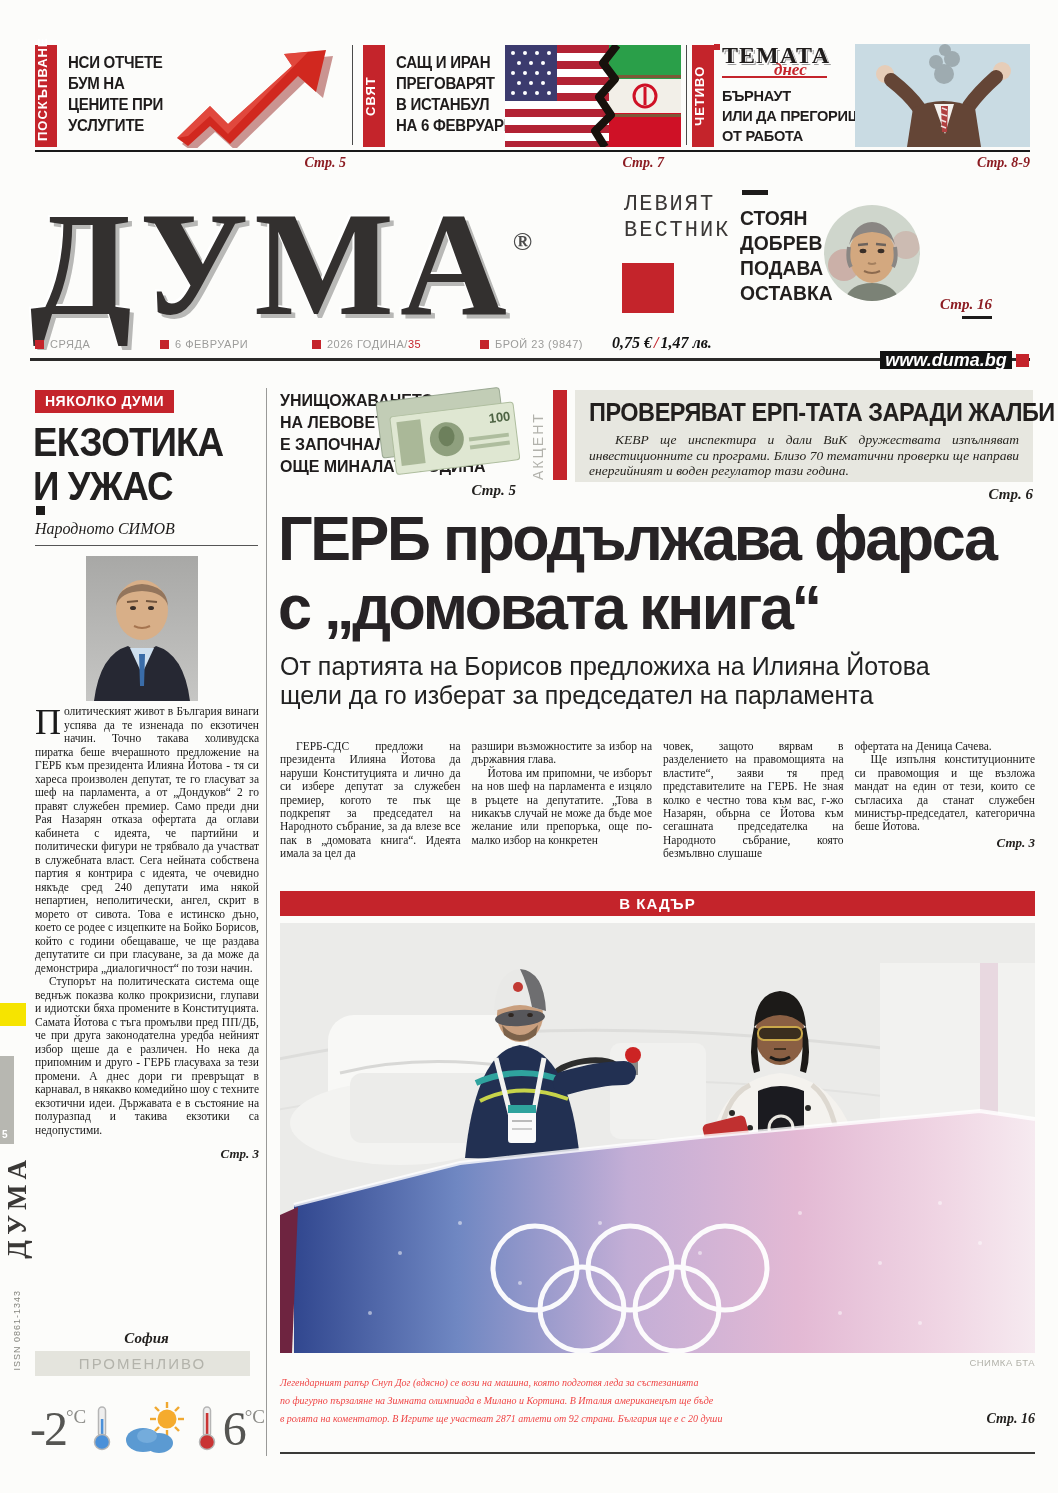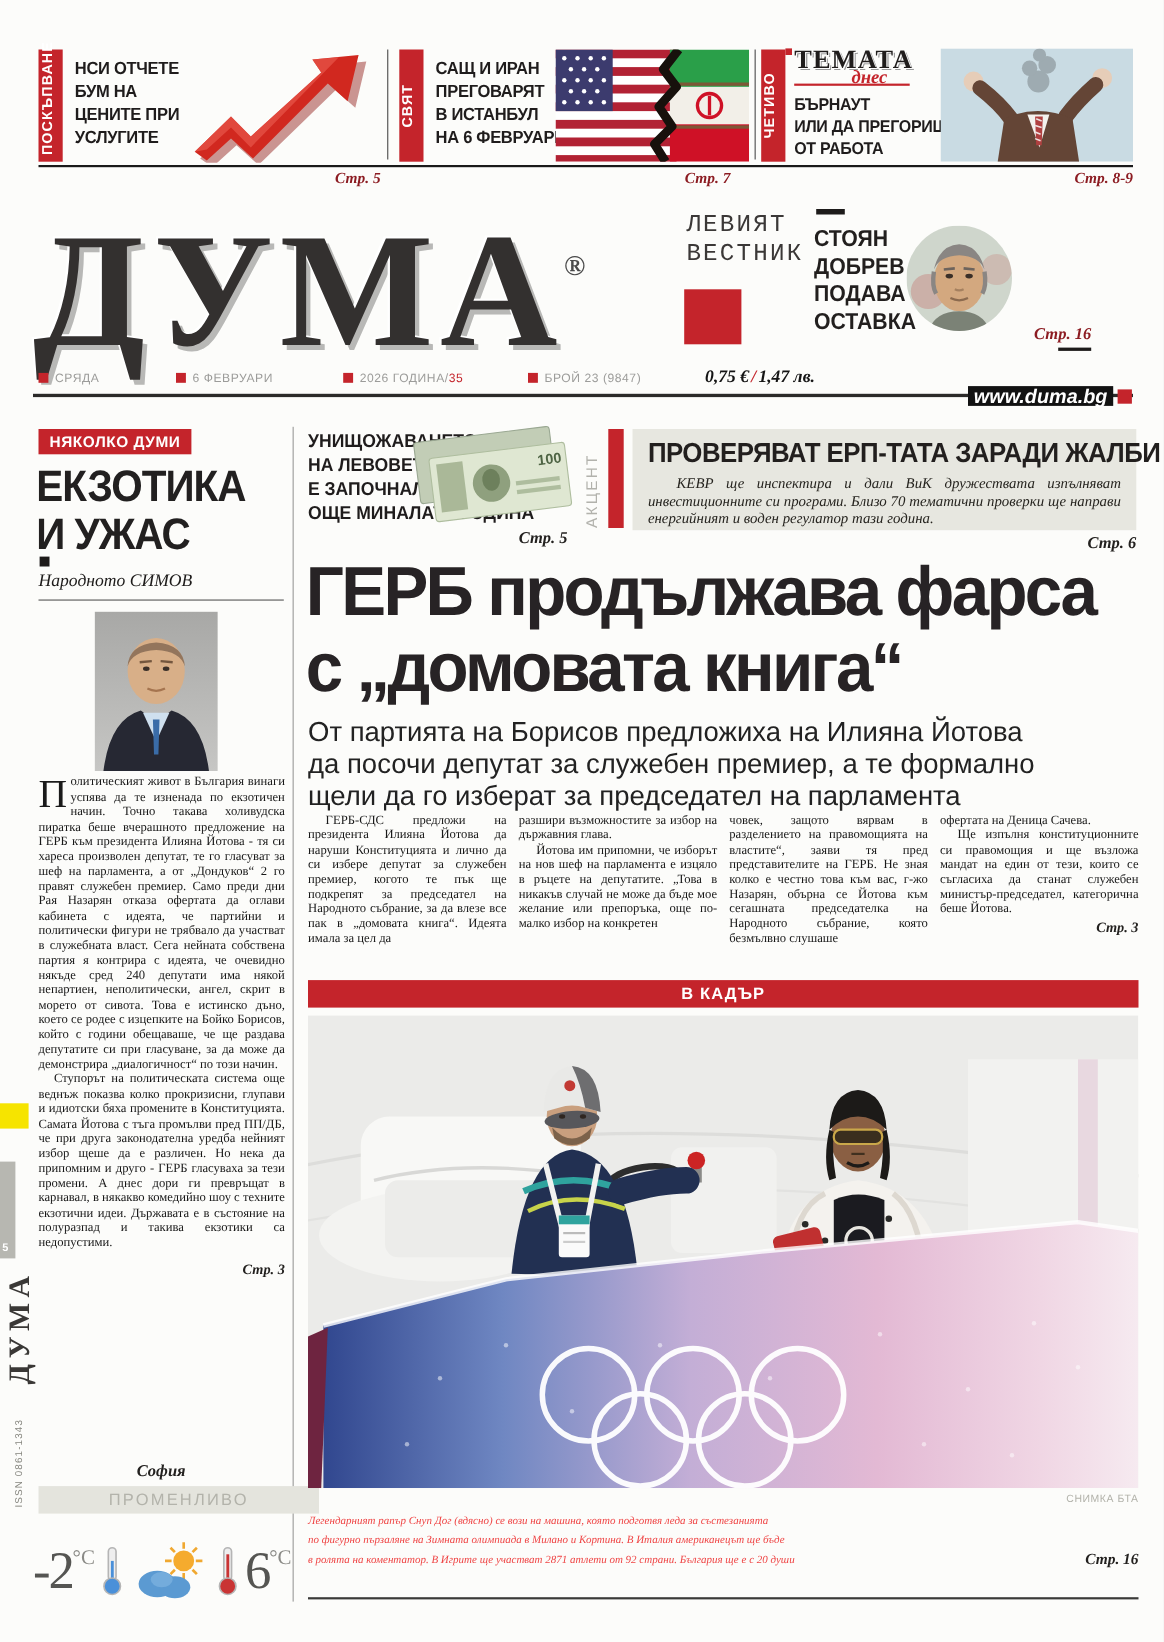--- a/index.html
+++ b/index.html
@@ -32,21 +32,21 @@
   .stoyan-dash { position:absolute; left:742px; top:190px; width:26px; height:5px; background:#1d1b1a; }
   .stoyan-lines { position:absolute; left:740px; top:205px; font-family:"Liberation Sans",sans-serif; font-weight:bold;
                   font-size:21px; line-height:25px; color:#221f1e; transform:scaleX(.92); transform-origin:0 0; }
   .circphoto { position:absolute; left:824px; top:205px; width:96px; height:96px; border-radius:50%; overflow:hidden; }
   .p16-under { position:absolute; left:962px; top:316px; width:30px; height:3px; background:#1d1b1a; }
 
   
   .dl-item { position:absolute; top:338px; font-family:"Liberation Sans",sans-serif; font-size:11px; color:#9c9c9a; letter-spacing:.5px; }
   .dl-item .sq { display:inline-block; width:9px; height:9px; background:#c4242b; margin-right:6px; vertical-align:-1px; }
   .dl-red { color:#c4242b; }
-  .price { position:absolute; left:641px; top:334px; font-weight:bold; font-style:italic; font-size:16px; color:#141414; }
+  .price { position:absolute; left:612px; top:334px; font-weight:bold; font-style:italic; font-size:16px; color:#141414; }
   .price .sep { color:#c4242b; padding:0 2px; }
   .thickrule { position:absolute; left:30px; top:358px; width:1000px; height:3px; background:#2b2a29; }
   .webbox { position:absolute; left:880px; top:351px; width:132px; height:18px; background:#121212; color:#fff;
             font-family:"Liberation Sans",sans-serif; font-weight:bold; font-style:italic; font-size:18px;
             text-align:center; line-height:18px; }
   .webred { position:absolute; left:1016px; top:354px; width:13px; height:13px; background:#c4242b; }
 
   .maindiv { position:absolute; left:266px; top:388px; width:1px; height:1068px; background:#9a9a98; }
 
   
@@ -56,21 +56,21 @@
               font-size:40px; line-height:44px; letter-spacing:-1px; color:#222020; transform:scaleX(.92); transform-origin:0 0; }
   .op-bullet { position:absolute; left:36px; top:506px; width:9px; height:9px; background:#1d1b1a; }
   .op-author { position:absolute; left:35px; top:520px; font-style:italic; font-size:16px; color:#1d1b1a; }
   .op-rule { position:absolute; left:35px; top:545px; width:223px; height:1px; background:#555; }
   .op-photo { position:absolute; left:86px; top:556px; width:112px; height:145px; }
   .op-body { position:absolute; left:35px; top:705px; width:224px; font-size:11.5px; line-height:13.5px; text-align:justify; color:#181818; }
   .op-body p + p { text-indent:14px; }
   .dropcap { float:left; font-size:36px; line-height:30px; padding:2px 3px 0 0; font-weight:normal; color:#1a1a1a; }
   .op-page { text-align:right; font-weight:bold; font-style:italic; font-size:13px; margin-top:10px; color:#23211f; }
   .city { position:absolute; left:35px; top:1330px; width:223px; text-align:center; font-weight:bold; font-style:italic; font-size:15px; color:#23211f; }
-  .cond { position:absolute; left:35px; top:1351px; width:255px; height:25px; background:#e4e4dd; color:#b3b3ab;
+  .cond { position:absolute; left:35px; top:1351px; width:215px; height:25px; background:#e4e4dd; color:#b3b3ab;
           font-family:"Liberation Sans",sans-serif; font-size:15px; letter-spacing:2px; text-align:center; line-height:25px; }
   .wx { position:absolute; left:30px; top:1378px; width:235px; height:100px; display:flex; align-items:center; justify-content:space-between; }
   .temp { font-family:Liberation Serif, serif; font-size:48px; color:#555552; letter-spacing:-2px; }
   .temp .deg { font-size:19px; color:#8a8a86; vertical-align:22px; letter-spacing:0; }
 
   
   .edge-yellow { position:absolute; left:0; top:1003px; width:26px; height:23px; background:#f6e400; }
   .edge-gray { position:absolute; left:0; top:1056px; width:14px; height:88px; background:#b7b7b1; }
   .edge-gray span { position:absolute; left:2px; bottom:4px; color:#fff; font-family:"Liberation Sans",sans-serif; font-size:10px; font-weight:bold; }
   .spine { position:absolute; left:2px; top:1155px; writing-mode:vertical-rl; transform:rotate(180deg);
@@ -376,21 +376,20 @@
     <div class="ak-body">КЕВР ще инспектира и дали ВиК дружествата изпълняват инвестиционните си програми. Близо 70 тематични проверки ще направи енергийният и воден регулатор тази година.</div>
   </div>
   <div class="pageref dark" style="left:958px; top:486px; width:75px; font-size:15px;">Стр. 6</div>
 
   <div class="headline">
     <div>ГЕРБ продължава фарса</div>
     <div>с „домовата книга“</div>
   </div>
   <div class="subhead">
     <div>От партията на Борисов предложиха на Илияна Йотова</div>
-    <div>да посочи депутат за служебен премиер, а те формално</div>
     <div>щели да го изберат за председател на парламента</div>
   </div>
   <div class="cols">
     <div class="col">
       <p>ГЕРБ-СДС предложи на президента Илияна Йотова да наруши Конституцията и лично да си избере депутат за служебен премиер, когото те пък ще подкрепят за председател на Народното събрание, за да влезе все пак в „домовата книга“. Идеята имала за цел да</p>
     </div>
     <div class="col">
       <p class="cont">разшири възможностите за избор на държавния глава.</p>
       <p>Йотова им припомни, че изборът на нов шеф на парламента е изцяло в ръцете на депутатите. „Това в никакъв случай не може да бъде мое желание или препоръка, още по-малко избор на конкретен</p>
     </div>

